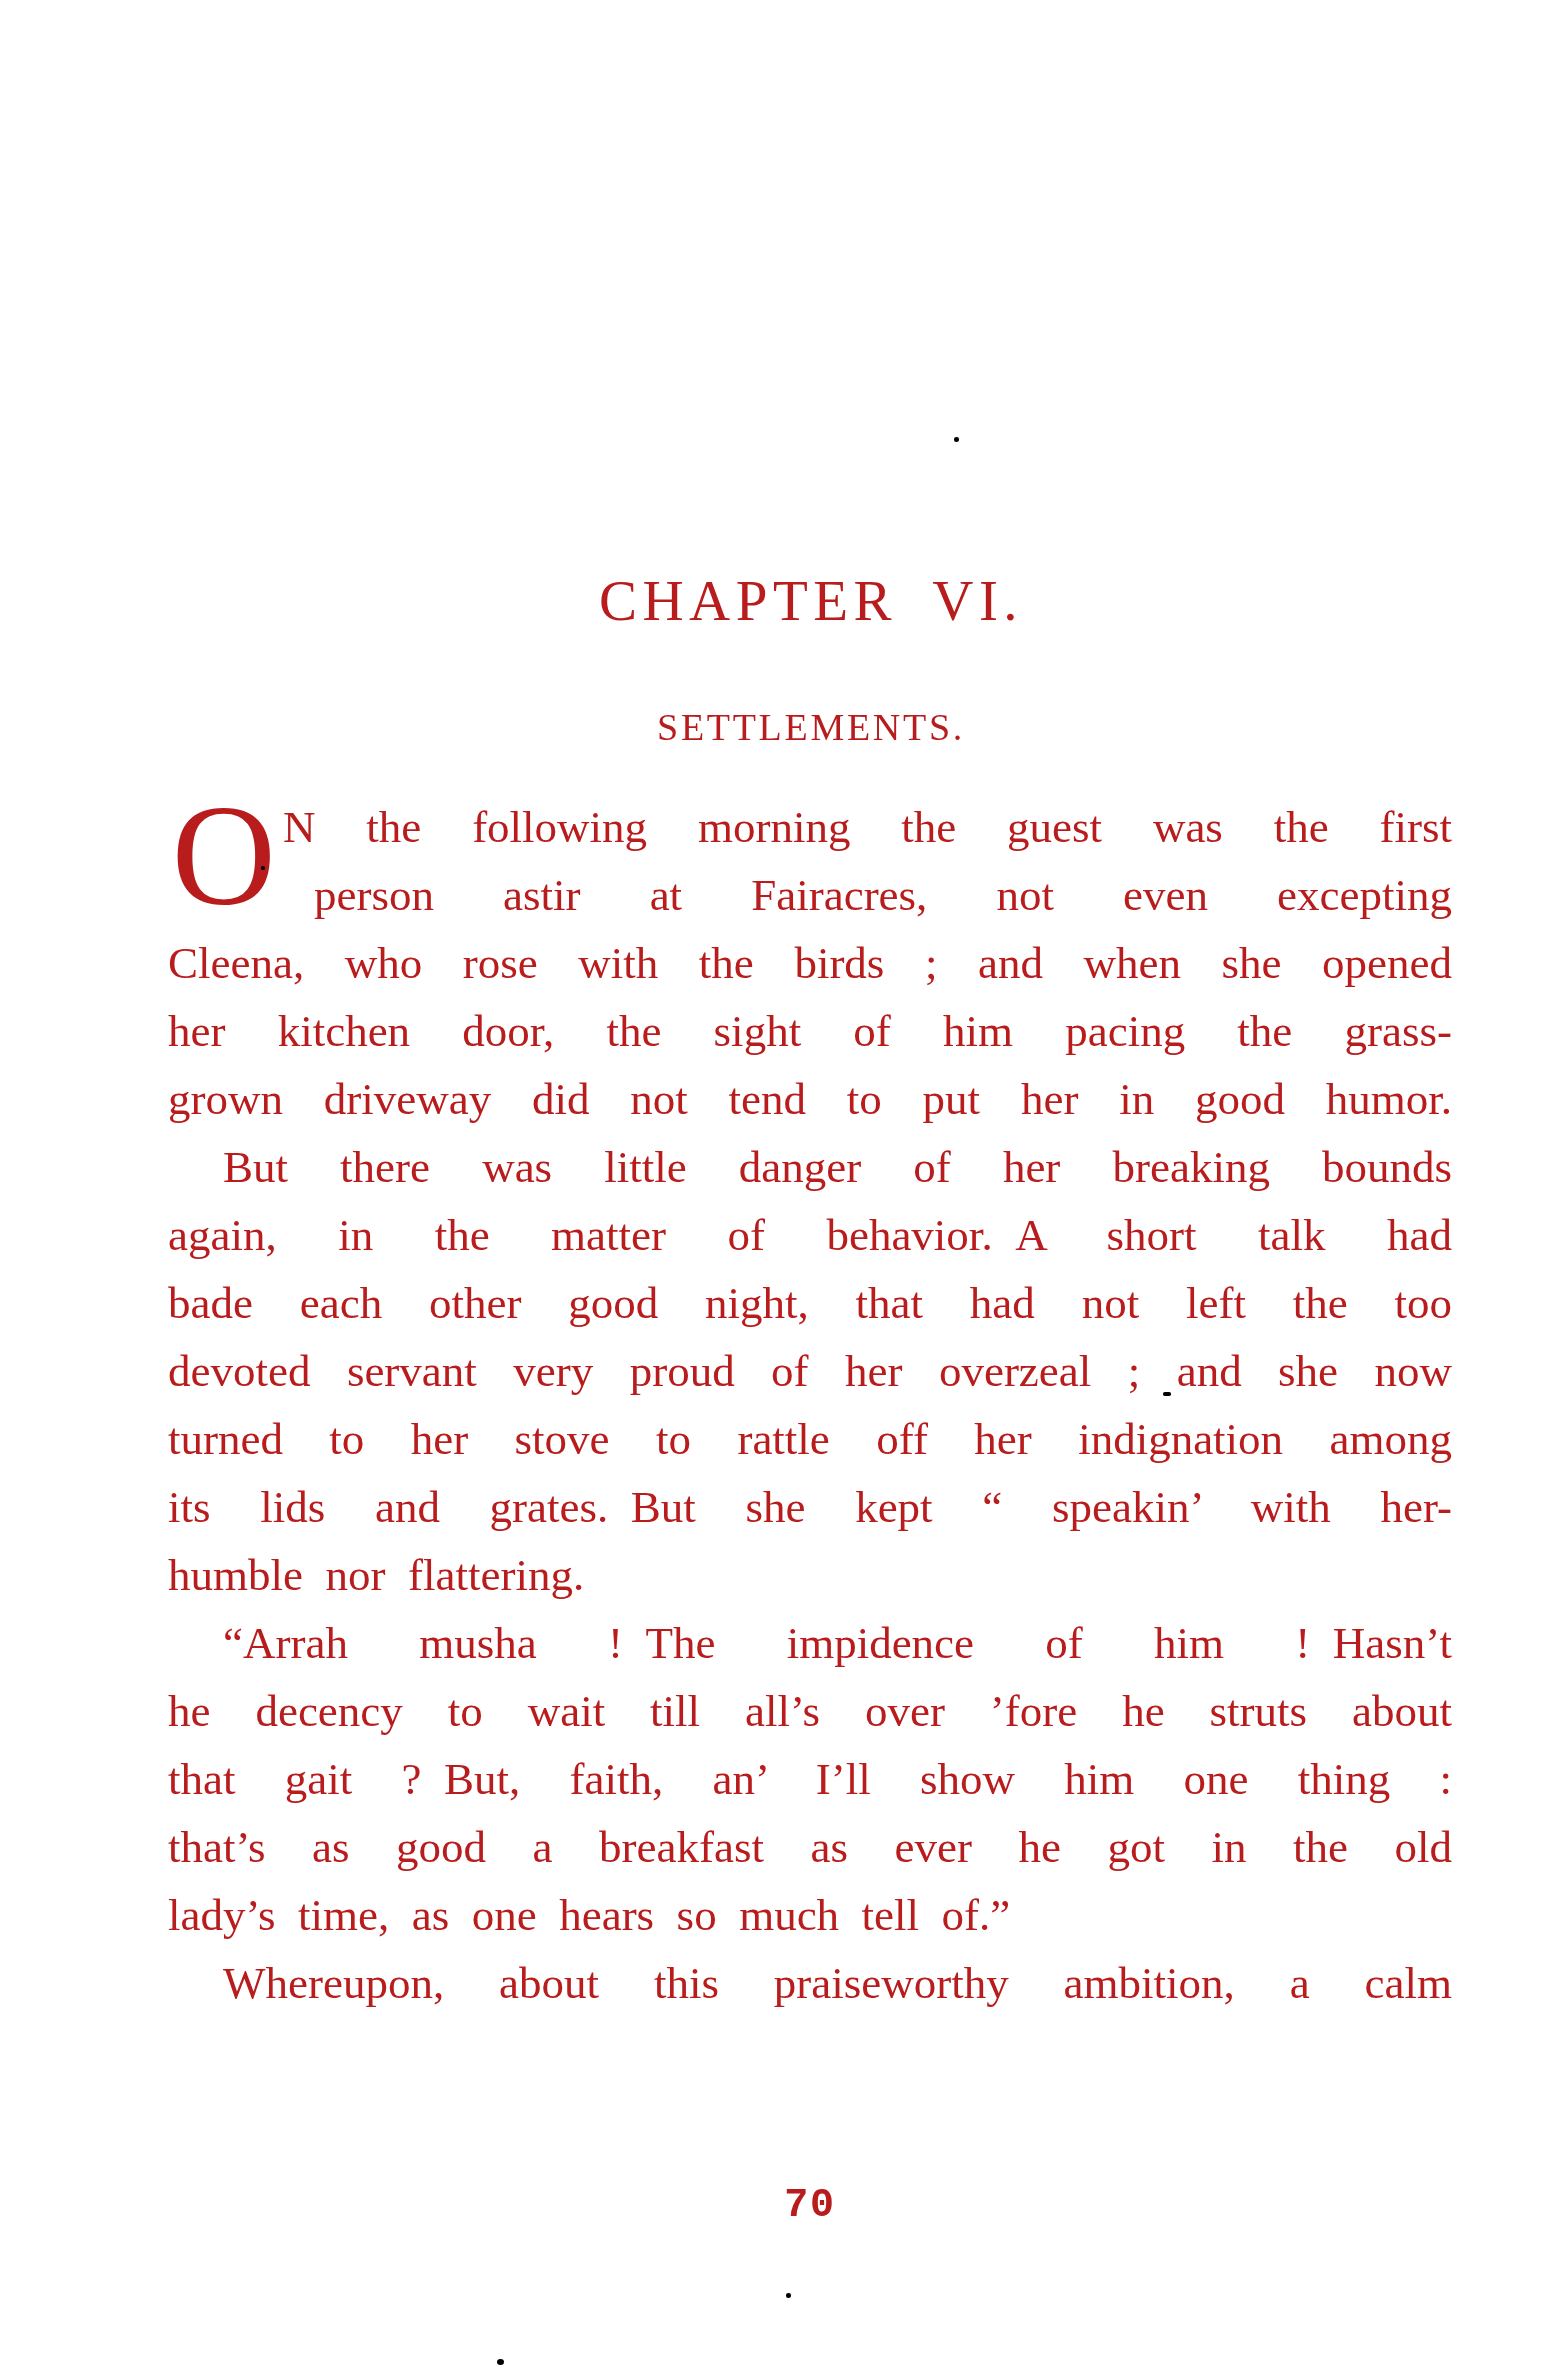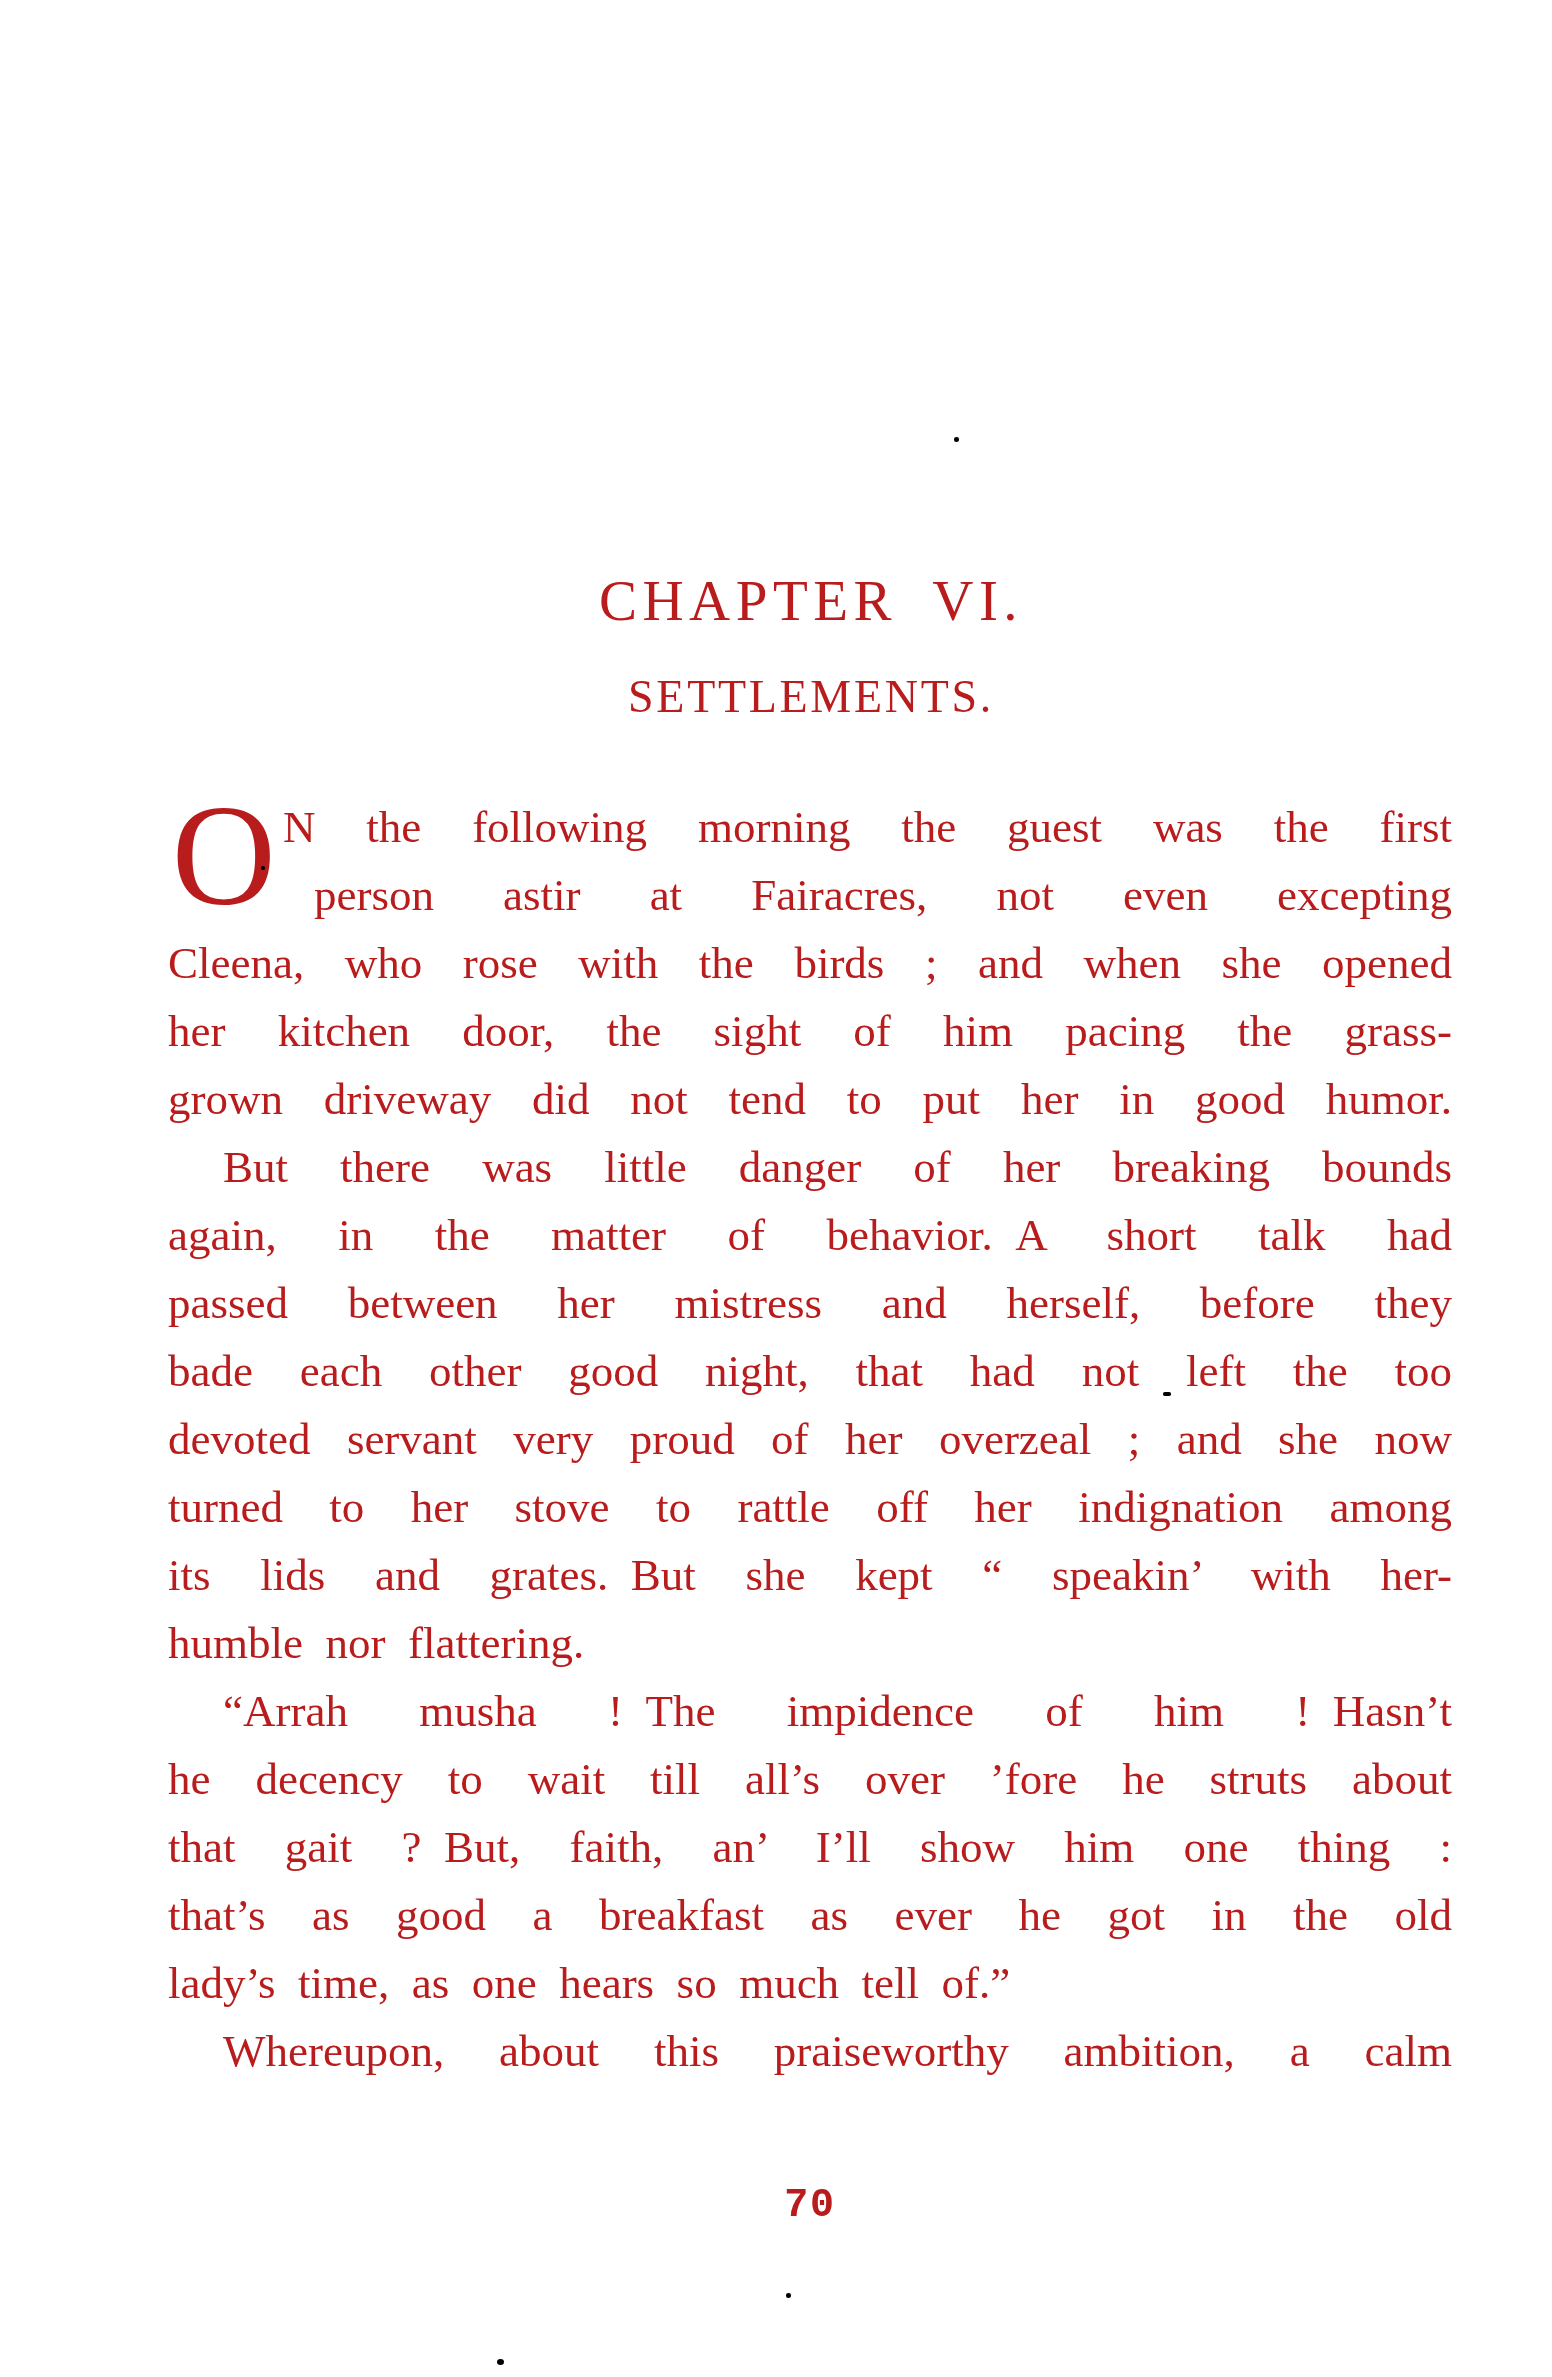--- a/index.html
+++ b/index.html
@@ -18,25 +18,25 @@
     left: 168px;
     width: 1286px;
     text-align: center;
     font-size: 57px;
     line-height: 58px;
     letter-spacing: 5.5px;
     word-spacing: 16.4px;
   }
   .section-heading {
     position: absolute;
-    top: 675px;
+    top: 705px;
     left: 168px;
     width: 1286px;
     text-align: center;
-    font-size: 46px;
+    font-size: 38px;
     line-height: 44px;
     letter-spacing: 2.7px;
   }
   .body-text {
     position: absolute;
     top: 793px;
     left: 168px;
     width: 1284px;
     font-size: 45px;
     line-height: 68px;
@@ -95,21 +95,20 @@
   <div class="body-text" id="body-text">
     <div class="dropcap">O</div>
 
   <div class="line dc1 j">N the following morning the guest was the first</div>
       <div class="line dc2 j">person astir at Fairacres, not even excepting</div>
       <div class="line j">Cleena, who rose with the birds ; and when she opened</div>
       <div class="line j">her kitchen door, the sight of him pacing the grass-</div>
       <div class="line j">grown driveway did not tend to put her in good humor.</div>
       <div class="line ind j">But there was little danger of her breaking bounds</div>
       <div class="line j">again, in the matter of behavior. A short talk had</div>
-      <div class="line j">passed between her mistress and herself, before they</div>
       <div class="line j">bade each other good night, that had not left the too</div>
       <div class="line j">devoted servant very proud of her overzeal ; and she now</div>
       <div class="line j">turned to her stove to rattle off her indignation among</div>
       <div class="line j">its lids and grates. But she kept “ speakin’ with her-</div>
       <div class="line end">humble nor flattering.</div>
       <div class="line ind j">“Arrah musha ! The impidence of him ! Hasn’t</div>
       <div class="line j">he decency to wait till all’s over ’fore he struts about</div>
       <div class="line j">that gait ? But, faith, an’ I’ll show him one thing :</div>
       <div class="line j">that’s as good a breakfast as ever he got in the old</div>
       <div class="line end">lady’s time, as one hears so much tell of.”</div>

